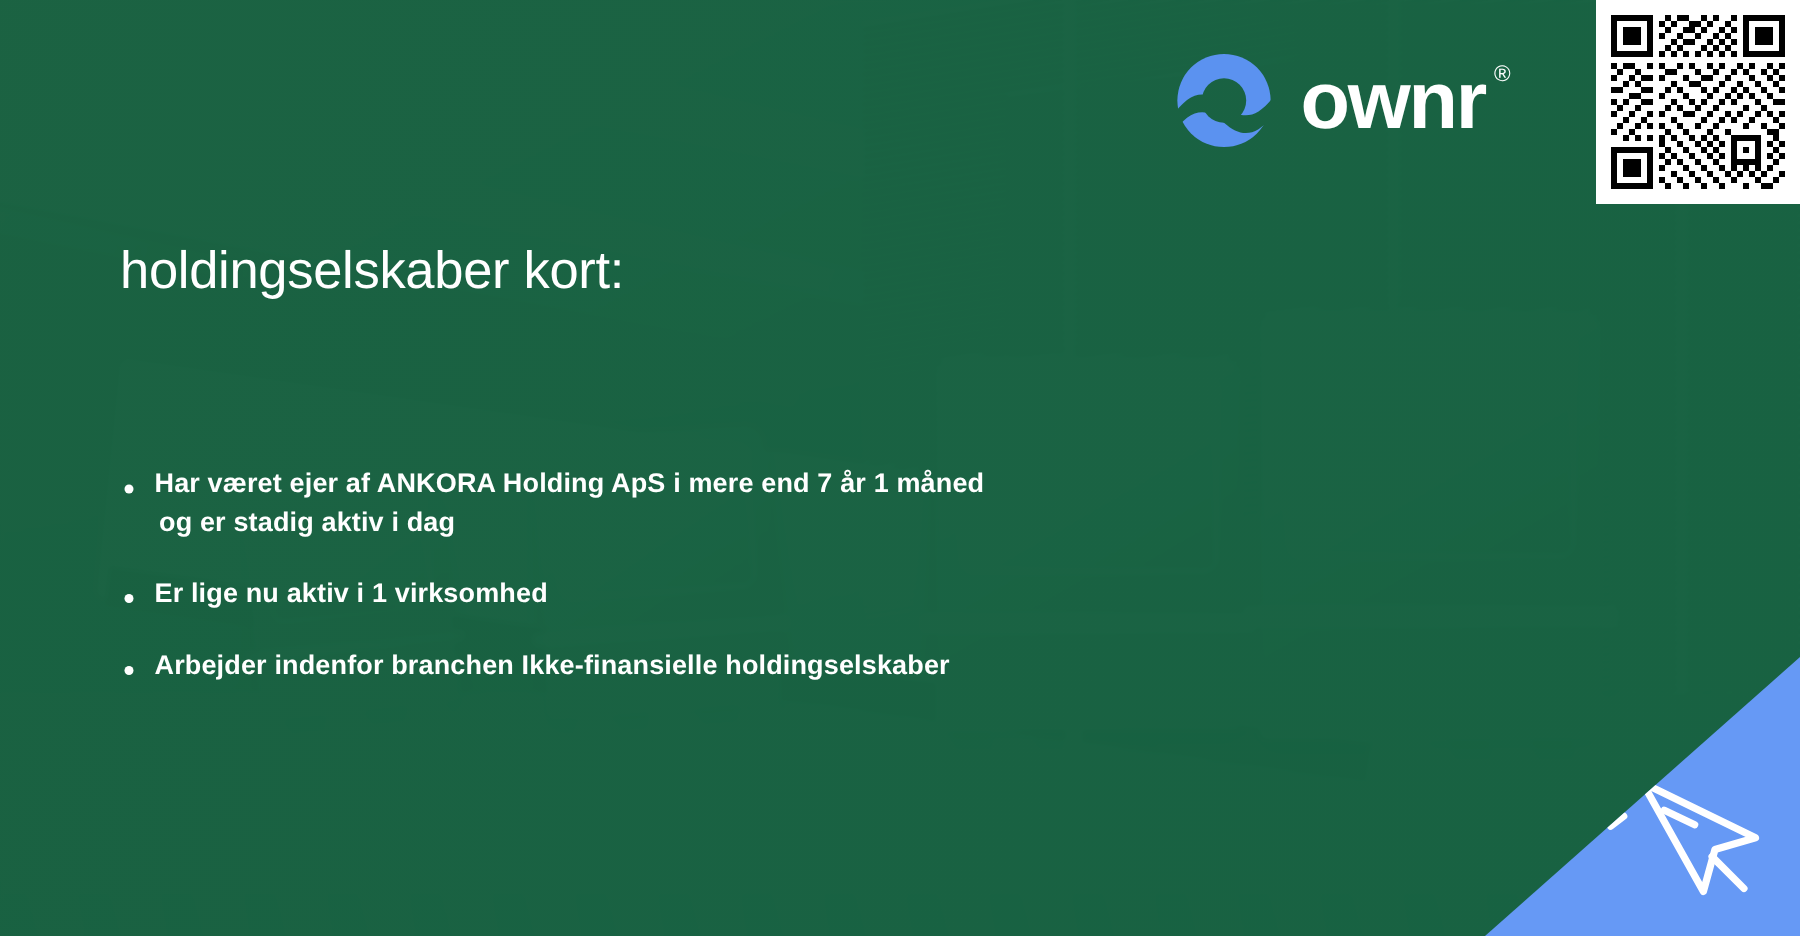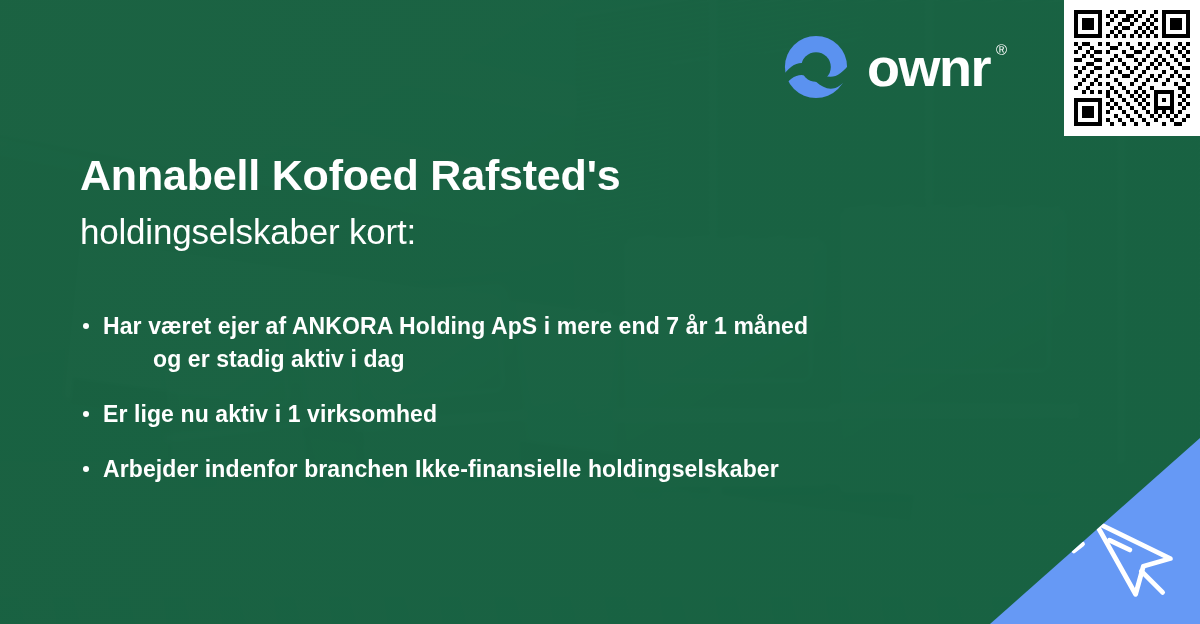--- a/index.html
+++ b/index.html
@@ -280,37 +280,37 @@
     top: 310px;
     width: 980px;
     margin: 0;
     padding: 0;
     list-style: none;
     color: #ffffff;
   }
   .bullet {
     position: relative;
     padding-left: 21px;
-    font-size: 23px;
+    font-size: 18px;
     font-weight: 700;
     line-height: 1.43;
     margin-bottom: 22px;
     letter-spacing: .1px;
   }
   .bullet:last-child { margin-bottom: 16px; }
   .bullet .dot {
     position: absolute;
     left: 1px;
     top: 13px;
     width: 6px;
     height: 6px;
     border-radius: 50%;
     background: #ffffff;
   }
-  .bullet .line2 { display: block; padding-left: 3px; margin-left: 47px; }
+  .bullet .line2 { display: block; padding-left: 3px; }
 </style>
 </head>
 <body>
 
 <div id="card">
 
   <div class="photo">
     <div class="base"></div>
     <div class="ceil"></div>
     <div class="ceil-beam"></div>
@@ -657,21 +657,20 @@
       </defs>
       <circle cx="50" cy="50" r="42" fill="#5b92f0" mask="url(#wavemask)"></circle>
     </svg>
     <div class="logo-word">
       <span>ownr</span>
       <span class="logo-reg">®</span>
     </div>
   </div>
 
   <div class="content">
-    <h1 class="title">Annabell Kofoed Rafsted's</h1>
     <div class="subtitle">holdingselskaber kort:</div>
   </div>
 
   <ul class="bullets">
     <li class="bullet">
       <span class="dot"></span>
       <span>Har været ejer af ANKORA Holding ApS i mere end 7 år 1 måned</span>
       <span class="line2">og er stadig aktiv i dag</span>
     </li>
     <li class="bullet">

